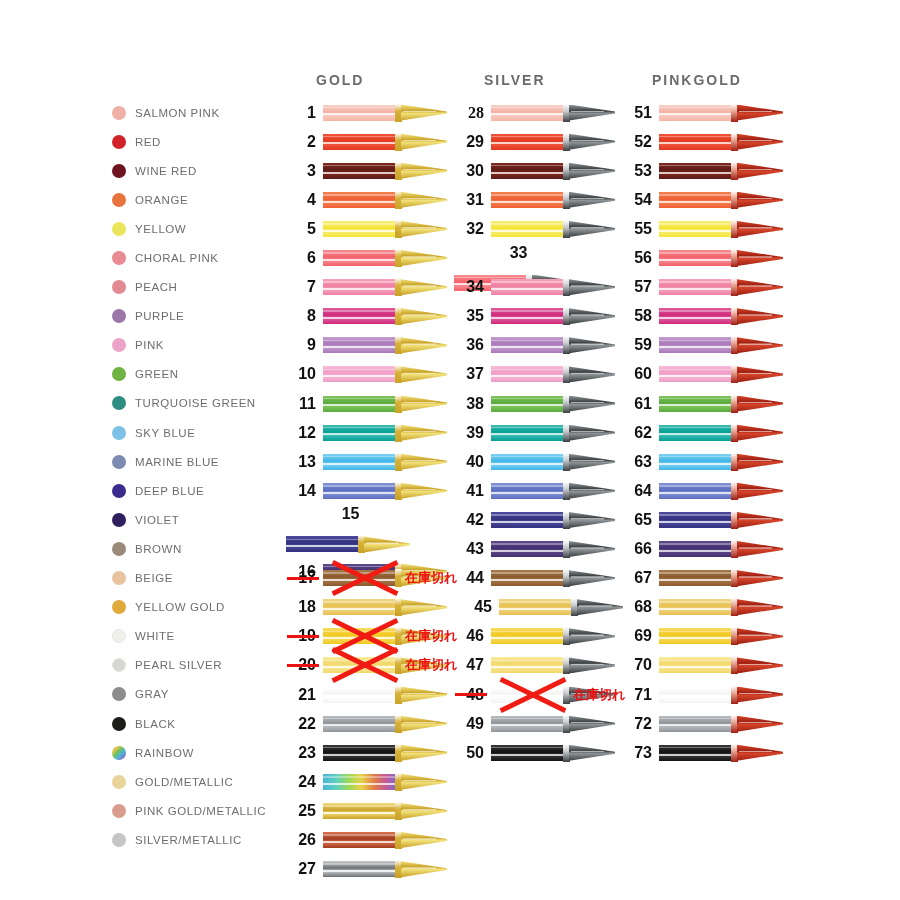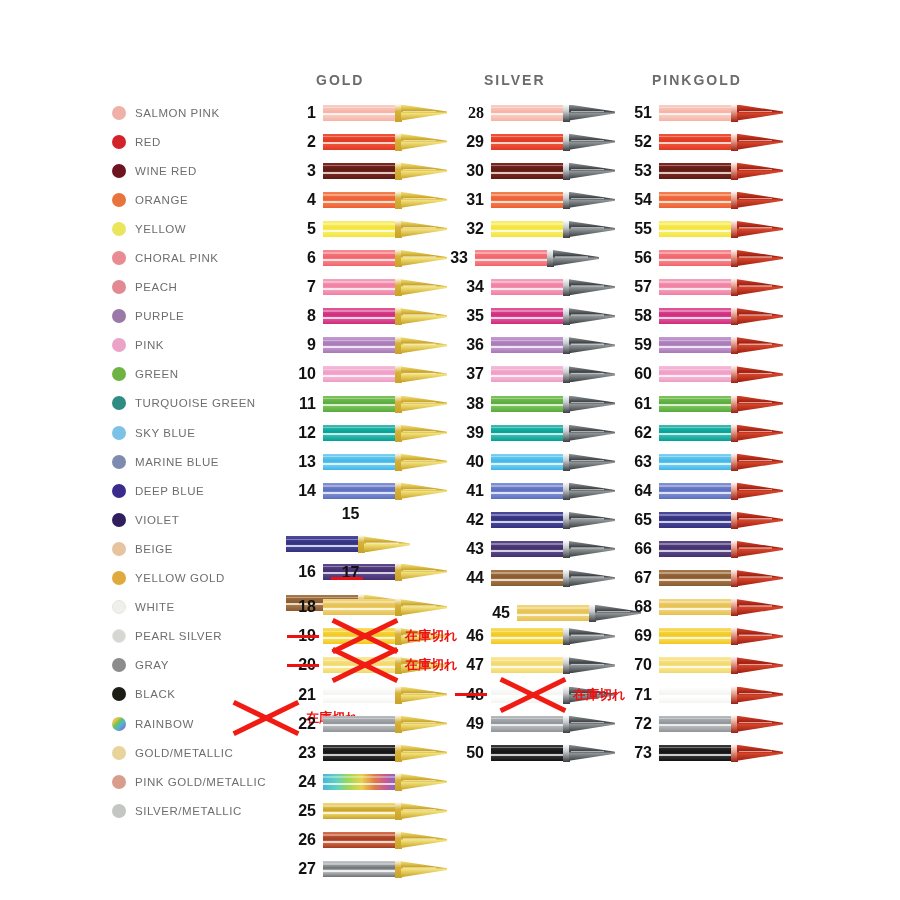--- a/index.html
+++ b/index.html
@@ -232,20 +232,24 @@
       </div>
       <div class="legend-row">
         <div class="swatch" style="background: rgb(58, 43, 140);"></div>
         <div class="legend-label">DEEP BLUE</div>
       </div>
       <div class="legend-row">
         <div class="swatch" style="background: rgb(47, 31, 94);"></div>
         <div class="legend-label">VIOLET</div>
       </div>
       <div class="legend-row">
+        <div class="swatch" style="background: rgb(154, 138, 122);"></div>
+        <div class="legend-label">BROWN</div>
+      </div>
+      <div class="legend-row">
         <div class="swatch" style="background: rgb(231, 195, 160);"></div>
         <div class="legend-label">BEIGE</div>
       </div>
       <div class="legend-row">
         <div class="swatch" style="background: rgb(224, 169, 60);"></div>
         <div class="legend-label">YELLOW GOLD</div>
       </div>
       <div class="legend-row">
         <div class="swatch" style="background: rgb(240, 239, 233); border: 1px solid rgb(230, 230, 226);"></div>
         <div class="legend-label">WHITE</div>
@@ -514,21 +518,21 @@
             <div class="shine"></div>
             <div class="shine2"></div>
           </div>
           <div class="ring" style="background: linear-gradient(rgb(255, 255, 255) 0%, rgb(216, 178, 58) 40%, rgb(201, 162, 39) 100%);"></div>
           <div class="tip">
             <div class="cone" style="background: linear-gradient(rgb(242, 226, 122) 0%, rgb(201, 162, 39) 38%, rgb(242, 226, 122) 52%, rgb(201, 162, 39) 100%);"></div>
             <div class="cone-shine"></div>
           </div>
         </div>
       </div>
-      <div class="pen-row" style="left: 286px; top: 465.6px; flex-direction: column;">
+      <div class="pen-row" style="left: 286px; top: 465.6px;">
         <div class="pen-num struck">17</div>
         <div class="pen">
           <div class="barrel">
             <div class="body" style="background: linear-gradient(rgb(168, 122, 74) 0%, rgb(138, 90, 46) 45%, rgb(168, 122, 74) 62%, rgb(138, 90, 46) 100%);"></div>
             <div class="shine"></div>
             <div class="shine2"></div>
           </div>
           <div class="ring" style="background: linear-gradient(rgb(255, 255, 255) 0%, rgb(216, 178, 58) 40%, rgb(201, 162, 39) 100%);"></div>
           <div class="tip">
             <div class="cone" style="background: linear-gradient(rgb(242, 226, 122) 0%, rgb(201, 162, 39) 38%, rgb(242, 226, 122) 52%, rgb(201, 162, 39) 100%);"></div>
@@ -775,21 +779,21 @@
             <div class="shine"></div>
             <div class="shine2"></div>
           </div>
           <div class="ring" style="background: linear-gradient(rgb(255, 255, 255) 0%, rgb(201, 205, 208) 40%, rgb(59, 63, 66) 100%);"></div>
           <div class="tip">
             <div class="cone" style="background: linear-gradient(rgb(142, 148, 151) 0%, rgb(59, 63, 66) 38%, rgb(142, 148, 151) 52%, rgb(59, 63, 66) 100%);"></div>
             <div class="cone-shine"></div>
           </div>
         </div>
       </div>
-      <div class="pen-row" style="left: 438px; top: 145.5px;">
+      <div class="pen-row" style="left: 454px; top: 145.5px; flex-direction: column;">
         <div class="pen-num">33</div>
         <div class="pen">
           <div class="barrel">
             <div class="body" style="background: linear-gradient(rgb(247, 140, 146) 0%, rgb(244, 97, 106) 45%, rgb(247, 140, 146) 62%, rgb(244, 97, 106) 100%);"></div>
             <div class="shine"></div>
             <div class="shine2"></div>
           </div>
           <div class="ring" style="background: linear-gradient(rgb(255, 255, 255) 0%, rgb(201, 205, 208) 40%, rgb(59, 63, 66) 100%);"></div>
           <div class="tip">
             <div class="cone" style="background: linear-gradient(rgb(142, 148, 151) 0%, rgb(59, 63, 66) 38%, rgb(142, 148, 151) 52%, rgb(59, 63, 66) 100%);"></div>
@@ -955,21 +959,21 @@
             <div class="shine"></div>
             <div class="shine2"></div>
           </div>
           <div class="ring" style="background: linear-gradient(rgb(255, 255, 255) 0%, rgb(201, 205, 208) 40%, rgb(59, 63, 66) 100%);"></div>
           <div class="tip">
             <div class="cone" style="background: linear-gradient(rgb(142, 148, 151) 0%, rgb(59, 63, 66) 38%, rgb(142, 148, 151) 52%, rgb(59, 63, 66) 100%);"></div>
             <div class="cone-shine"></div>
           </div>
         </div>
       </div>
-      <div class="pen-row" style="left: 480px; top: 494.7px; align-items: flex-end;">
+      <div class="pen-row" style="left: 462px; top: 494.7px;">
         <div class="pen-num">45</div>
         <div class="pen">
           <div class="barrel">
             <div class="body" style="background: linear-gradient(rgb(240, 215, 131) 0%, rgb(231, 192, 79) 45%, rgb(240, 215, 131) 62%, rgb(231, 192, 79) 100%);"></div>
             <div class="shine"></div>
             <div class="shine2"></div>
           </div>
           <div class="ring" style="background: linear-gradient(rgb(255, 255, 255) 0%, rgb(201, 205, 208) 40%, rgb(59, 63, 66) 100%);"></div>
           <div class="tip">
             <div class="cone" style="background: linear-gradient(rgb(142, 148, 151) 0%, rgb(59, 63, 66) 38%, rgb(142, 148, 151) 52%, rgb(59, 63, 66) 100%);"></div>

